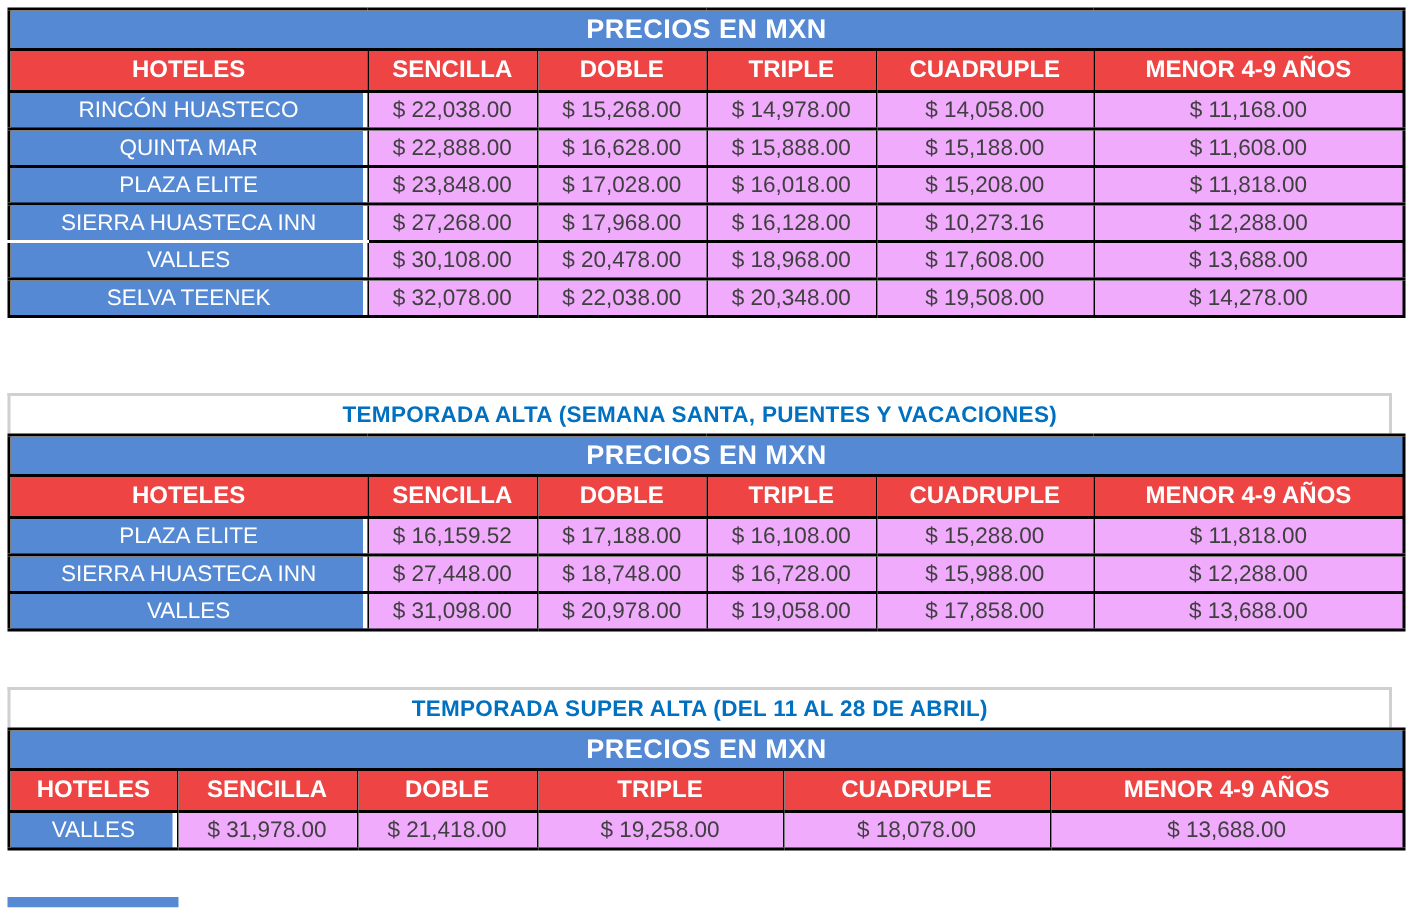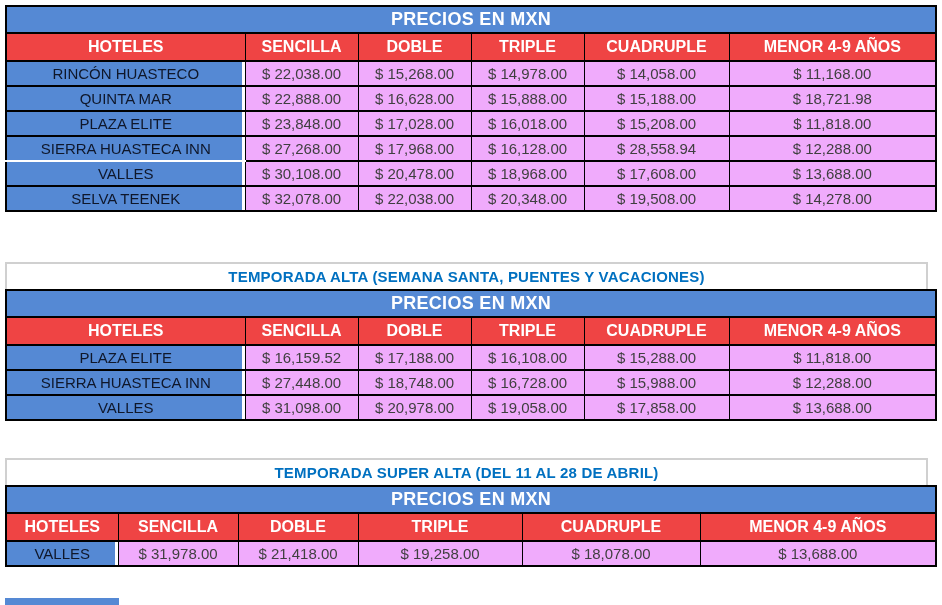--- a/index.html
+++ b/index.html
@@ -61,21 +61,21 @@
   tr.r-head td {
     height: 26px;
     background: #ef4444;
     color: #ffffff;
     font-weight: bold;
     font-size: 16px;
   }
   tr.r-data td { height: 23px; font-size: 15px; color: #3f3f3f; background: #f0abfc; }
   tr.r-data td.hotel {
     background: #5589d4;
-    color: #0f172a;
+    color: #ffffff;
     box-shadow: inset -3px 0 0 #ffffff;
   }
   
   td.white-bottom { border-bottom-color: #ffffff !important; }
   td.white-top { border-top-color: #ffffff !important; }
 
   .cutoff-sliver {
     position: absolute;
     left: 5px;
     top: 598px;
@@ -118,36 +118,36 @@
           <td>$ 14,978.00</td>
           <td>$ 14,058.00</td>
           <td>$ 11,168.00</td>
         </tr>
         <tr class="r-data">
           <td class="hotel">QUINTA MAR</td>
           <td>$ 22,888.00</td>
           <td>$ 16,628.00</td>
           <td>$ 15,888.00</td>
           <td>$ 15,188.00</td>
-          <td>$ 18,721.98</td>
+          <td>$ 11,608.00</td>
         </tr>
         <tr class="r-data">
           <td class="hotel">PLAZA ELITE</td>
           <td>$ 23,848.00</td>
           <td>$ 17,028.00</td>
           <td>$ 16,018.00</td>
           <td>$ 15,208.00</td>
           <td>$ 11,818.00</td>
         </tr>
         <tr class="r-data">
           <td class="hotel white-bottom">SIERRA HUASTECA INN</td>
           <td>$ 27,268.00</td>
           <td>$ 17,968.00</td>
           <td>$ 16,128.00</td>
-          <td>$ 28,558.94</td>
+          <td>$ 10,273.16</td>
           <td>$ 12,288.00</td>
         </tr>
         <tr class="r-data">
           <td class="hotel white-top">VALLES</td>
           <td>$ 30,108.00</td>
           <td>$ 20,478.00</td>
           <td>$ 18,968.00</td>
           <td>$ 17,608.00</td>
           <td>$ 13,688.00</td>
         </tr>

